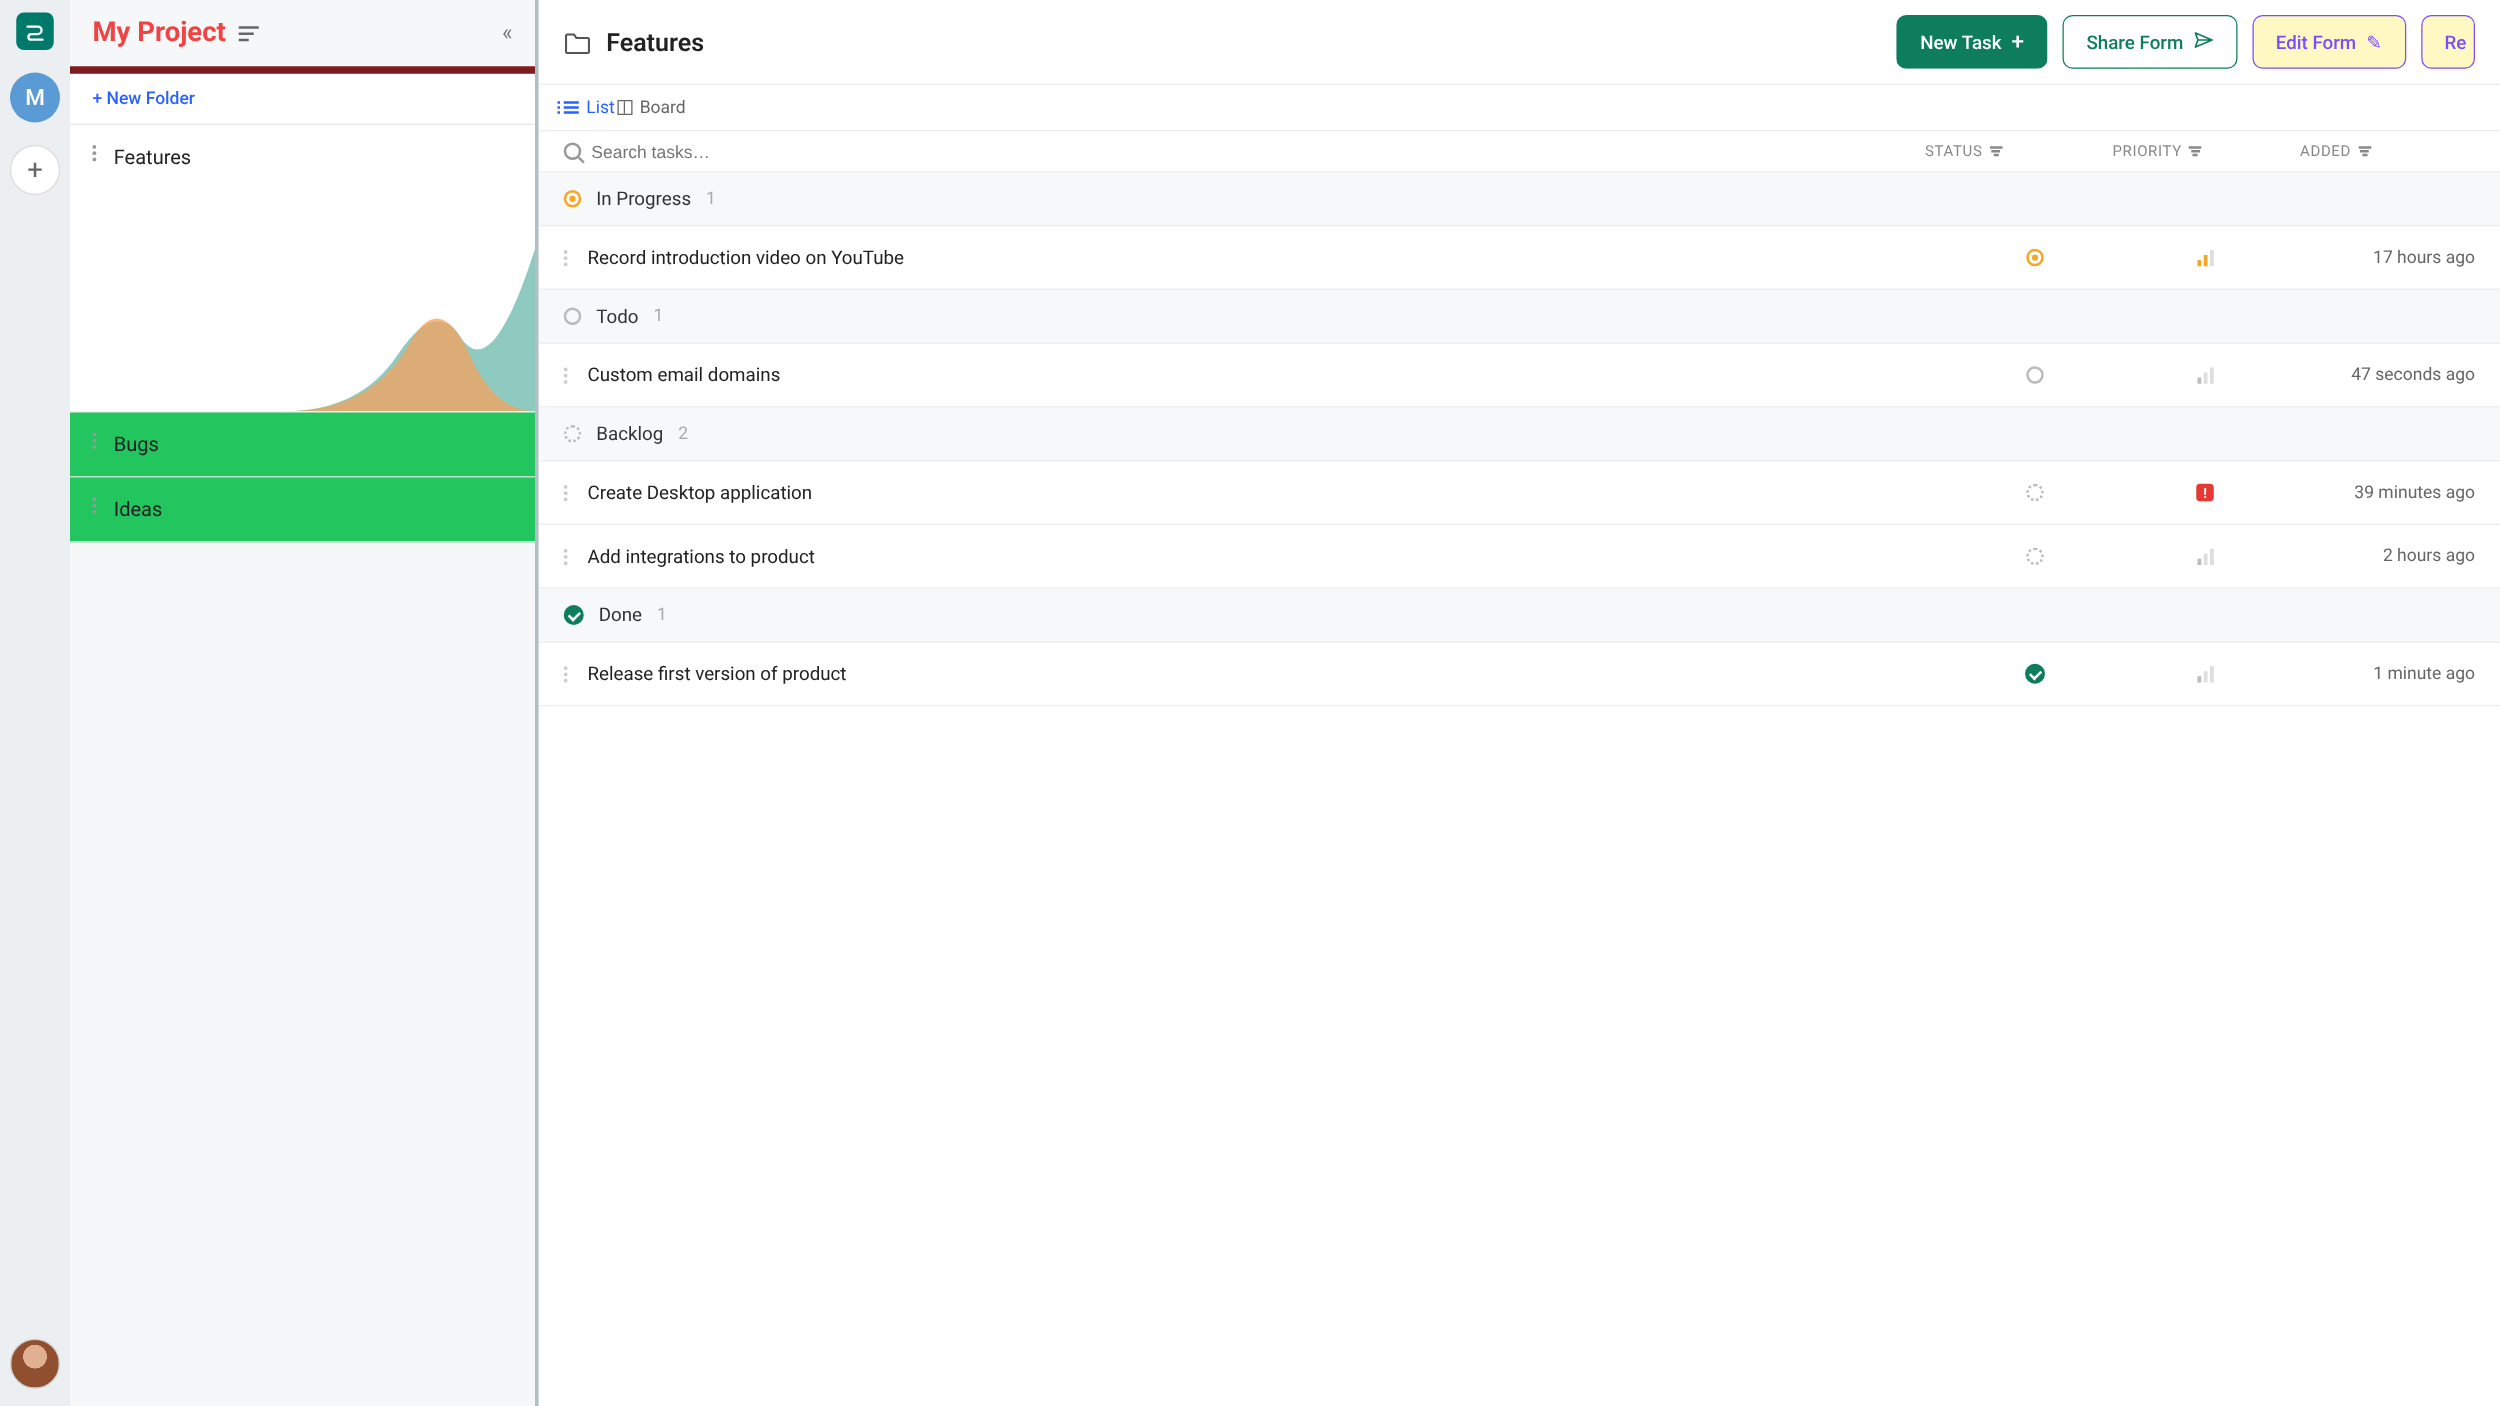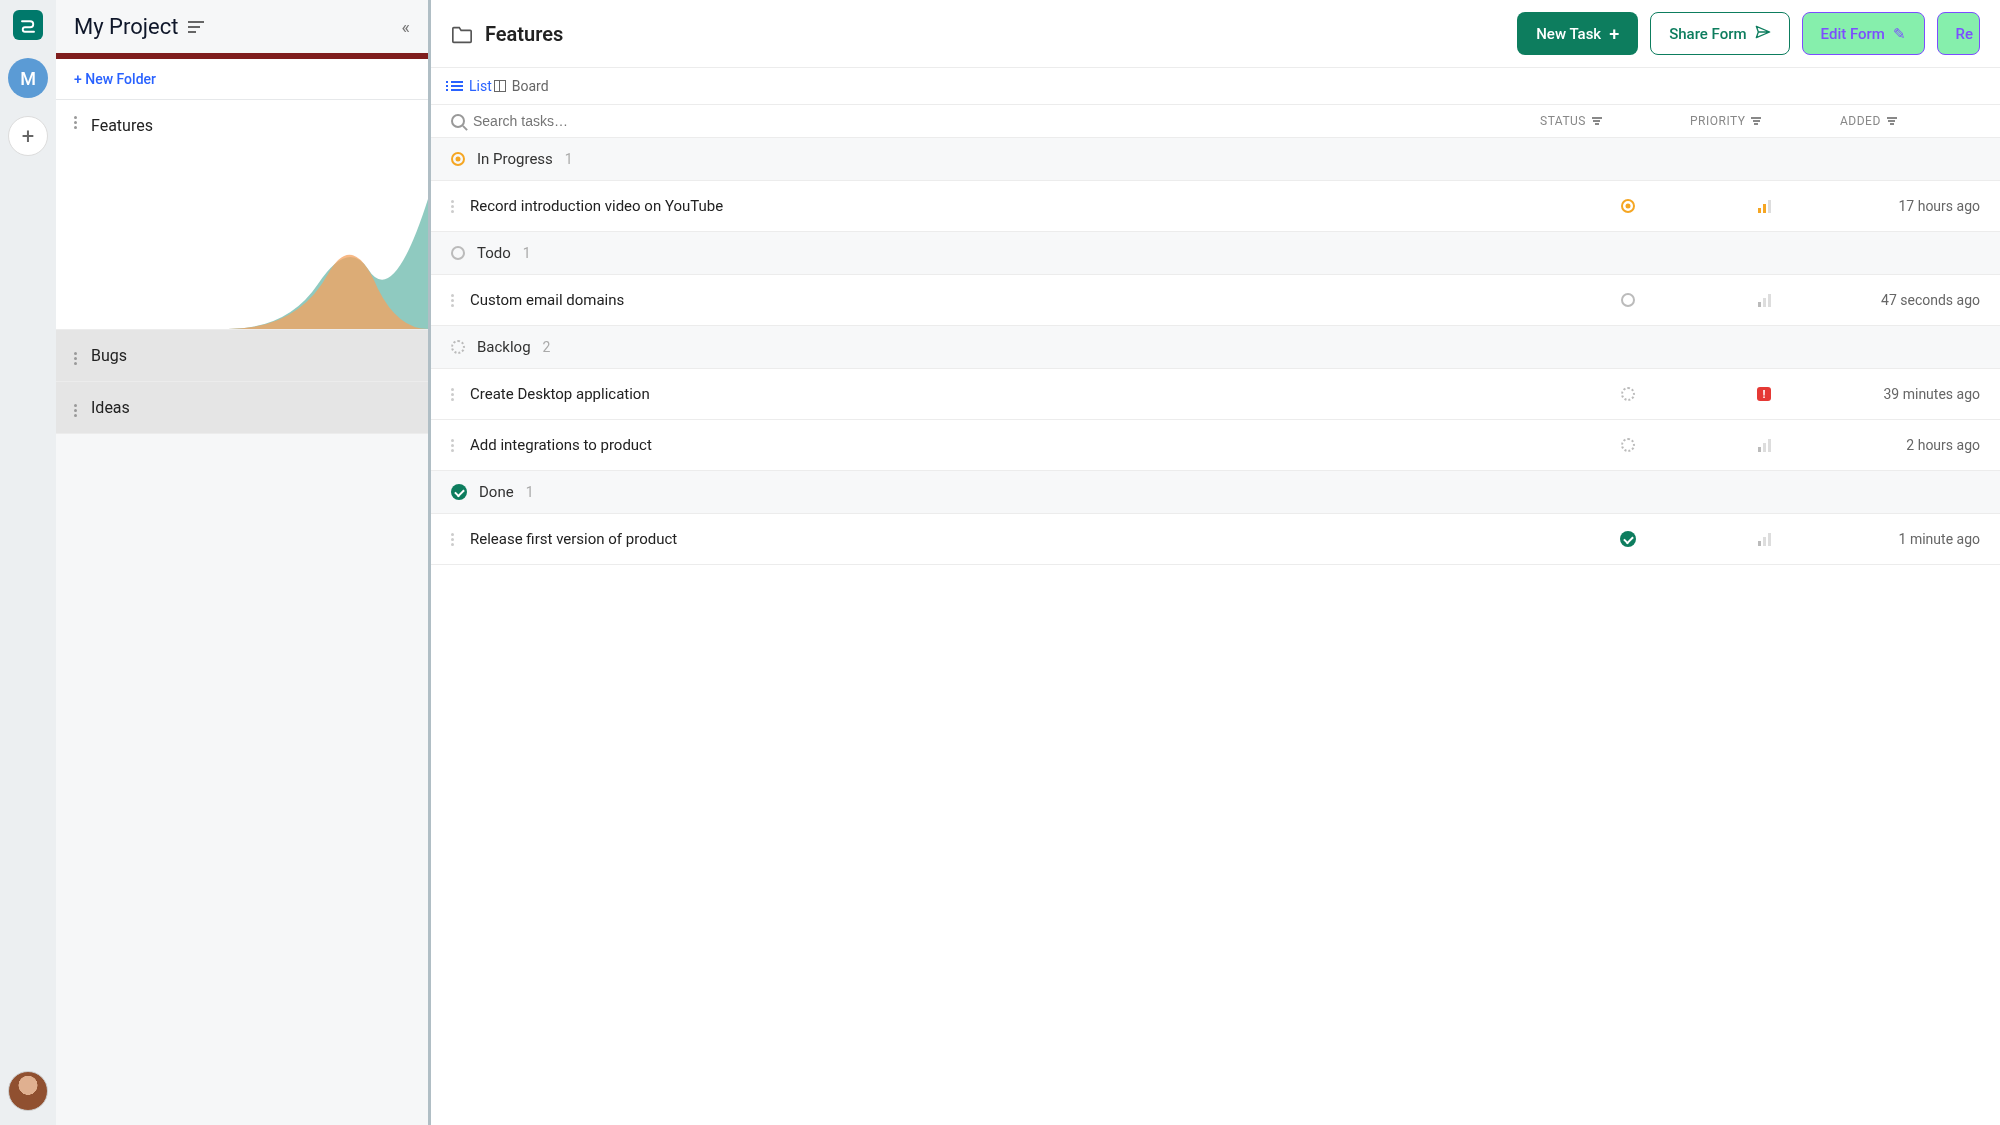--- a/index.html
+++ b/index.html
@@ -9,46 +9,46 @@
 
 .rail { width: 56px; background: #eceff1; display: flex; flex-direction: column; align-items: center; padding-top: 10px; gap: 18px; position: relative; }
 .rail-logo { width: 30px; height: 30px; background: #00796b; border-radius: 6px; display: flex; align-items: center; justify-content: center; }
 .rail-avatar-initial { width: 40px; height: 40px; border-radius: 50%; background: #5b9bd5; color: #fff; display: flex; align-items: center; justify-content: center; font-size: 18px; font-weight: 500; }
 .rail-add { width: 40px; height: 40px; border-radius: 50%; background: #fff; border: 1px solid #dcdcdc; display: flex; align-items: center; justify-content: center; font-size: 22px; color: #666; cursor: pointer; }
 .rail-bottom-avatar { width: 40px; height: 40px; border-radius: 50%; background: linear-gradient(135deg,#b07050,#8a5030); position: absolute; bottom: 14px; border: 1px solid #ccc; background-image: radial-gradient(circle at 50% 35%, #e0b090 30%, #905030 31%); }
 
 
 .sidebar { width: 375px; background: #f6f7f8; display: flex; flex-direction: column; border-right: 3px solid #b0bec5; }
 .sidebar-header { display: flex; align-items: center; padding: 14px 18px; }
-.project-title { font-size: 22px; font-weight: 400; color: #0f172a; margin-right: 10px; text-align: center; }
+.project-title { font-size: 22px; font-weight: 700; color: #ef4444; margin-right: 10px; text-align: center; }
 .menu-lines-icon { width: 16px; height: 12px; display: flex; flex-direction: column; justify-content: space-between; }
 .menu-lines-icon span { height: 2px; background: #666; }
 .menu-lines-icon span:nth-child(1){width:100%}
 .menu-lines-icon span:nth-child(2){width:75%}
 .menu-lines-icon span:nth-child(3){width:50%}
 .collapse-btn { margin-left: auto; color: #777; font-size: 18px; cursor: pointer; }
 .new-folder { padding: 12px 18px; color: #2962ff; font-size: 14px; cursor: pointer; font-weight: 500; border-top: 6px solid #7f1d1d; border-bottom: 1px solid #e6e8ea; background:#fff;}
 .folder-list { display: flex; flex-direction: column; }
-.folder-item { display: flex; align-items: flex-end; padding: 16px 18px; background: #e5e5e5; border-bottom: 1px solid #ececec; cursor: pointer; position: relative; }
+.folder-item { display: flex; align-items: flex-start; padding: 16px 18px; background: #22c55e; border-bottom: 1px solid #ececec; cursor: pointer; position: relative; }
 .folder-item.selected { background: #fff; }
 .folder-item.has-chart { height: 230px; align-items: flex-start; overflow: hidden; }
 .folder-name { font-size: 16px; color: #222; }
 .chart-bg { position: absolute; right: 0; bottom: 0; width: 200px; height: 130px; pointer-events: none; }
 
 
 .main { flex: 1; display: flex; flex-direction: column; background: #fff; min-width: 0; }
 .main-header { display: flex; align-items: center; padding: 12px 20px; border-bottom: 1px solid #ececec; gap: 12px; }
 .folder-icon { width: 22px; height: 18px; position: relative; }
 .folder-icon svg { width: 22px; height: 20px; }
 .page-title { font-size: 20px; font-weight: 600; color: #222; }
 .header-actions { margin-left: auto; display: flex; gap: 12px; }
 .btn { display: flex; align-items: center; padding: 10px 18px; border-radius: 8px; font-size: 15px; font-weight: 500; cursor: pointer; gap: 8px; border: 1.5px solid transparent; white-space: nowrap; }
 .btn-primary { background: #0d7d5e; color: #fff; }
 .btn-outline-teal { border-color: #0d7d5e; color: #0d7d5e; background: #fff; }
-.btn-outline-purple { border-color: #7c4dff; color: #7c4dff; background: #86efac; }
+.btn-outline-purple { border-color: #7c4dff; color: #7c4dff; background: #fef9c3; }
 .plus-icon-sm::after { content: "+"; font-size: 18px; }
 .pencil-icon { font-size: 15px; }
 
 
 .viewbar { display: flex; align-items: center; padding: 10px 20px; border-bottom: 1px solid #ececec; gap: 2px; }
 .view-btn { display: flex; align-items: center; gap: 6px; font-size: 14px; cursor: pointer; color: #666; }
 .view-btn.active { color: #2962ff; }
 .list-icon { display: flex; flex-direction: column; gap: 2px; }
 .list-icon span { width: 12px; height: 2px; background: currentColor; position: relative; }
 .list-icon span::before { content:""; position:absolute; left:-5px; width:2px; height:2px; background: currentColor; }

